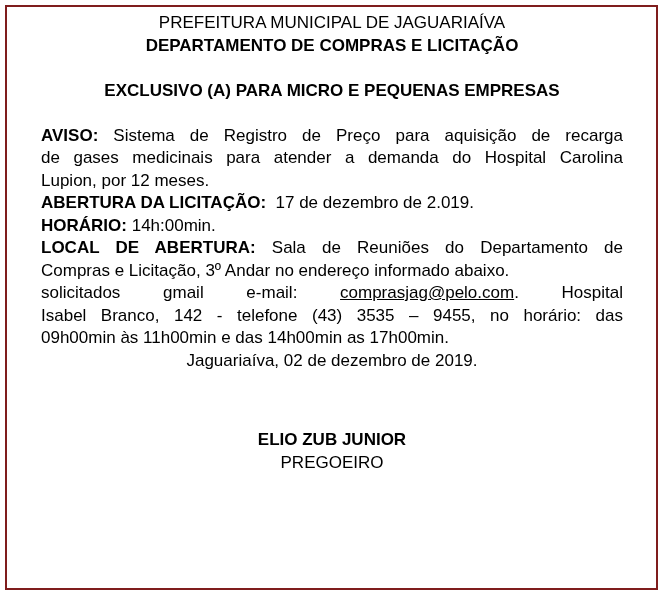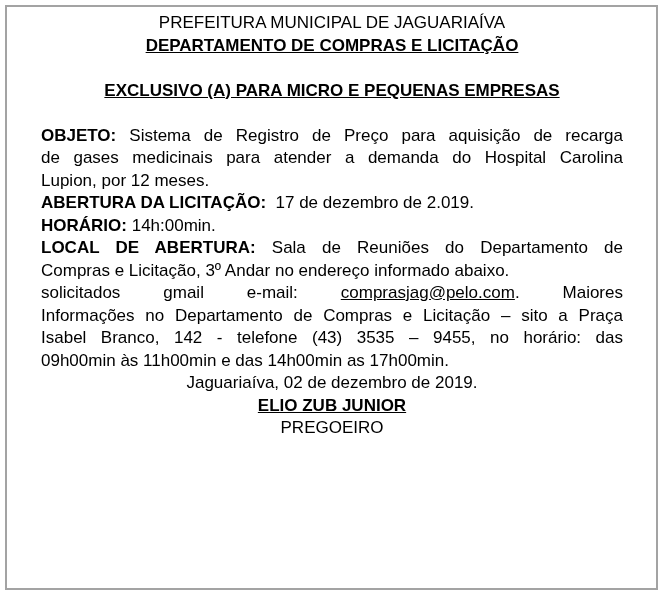--- a/index.html
+++ b/index.html
@@ -10,76 +10,75 @@
   .page {
     width: 663px;
     height: 595px;
     box-sizing: border-box;
     padding: 5px;
     background: #ffffff;
     color: #000000;
     font-family: "Liberation Sans", sans-serif;
   }
   .frame {
-    border: 2px solid #a3a3a3;
+    border: 2px solid #7f1d1d;
     box-sizing: border-box;
     height: 100%;
     padding: 5px 33px 17px 34px;
     overflow: hidden;
   }
   .line {
     font-size: 17px;
     line-height: 22.5px;
   }
   .center { text-align: center; }
-  .bold   { font-weight: 700; text-decoration: underline; }
+  .bold   { font-weight: 700; }
   .just   {
     text-align: justify;
     text-align-last: justify;
   }
   .blank  { height: 22.5px; }
   .email  { text-decoration: underline; }
-  .signature { }
+  .signature { margin-top: 57px; }
   b { font-weight: 700; text-align: center; }
 </style>
 </head>
 <body>
 
 <div class="page">
   <div class="frame">
 
     <div>
       <div class="line center">PREFEITURA MUNICIPAL DE JAGUARIAÍVA</div>
       <div class="line center bold">DEPARTAMENTO DE COMPRAS E LICITAÇÃO</div>
     </div>
 
     <div class="blank"></div>
 
     <div class="line center bold">EXCLUSIVO (A) PARA MICRO E PEQUENAS EMPRESAS</div>
 
     <div class="blank"></div>
 
     <div>
-      <div class="line just"><b>OBJETO:</b><span> Sistema de Registro de Preço para aquisição de recarga</span></div>
+      <div class="line just"><b>AVISO:</b><span> Sistema de Registro de Preço para aquisição de recarga</span></div>
       <div class="line just">de gases medicinais para atender a demanda do Hospital Carolina</div>
       <div class="line">Lupion, por 12 meses.</div>
     </div>
 
     <div class="line"><b>ABERTURA DA LICITAÇÃO:</b><span>&nbsp; 17 de dezembro de 2.019.</span></div>
 
     <div class="line"><b>HORÁRIO:</b><span> 14h:00min.</span></div>
 
     <div>
       <div class="line just"><b>LOCAL DE ABERTURA:</b><span> Sala de Reuniões do Departamento de</span></div>
       <div class="line">Compras e Licitação, 3º Andar no endereço informado abaixo.</div>
     </div>
 
     <div>
-      <div class="line just"><span>solicitados gmail e-mail: </span><span class="email">comprasjag@pelo.com</span><span>. Maiores</span></div>
-      <div class="line just">Informações no Departamento de Compras e Licitação – sito a Praça</div>
+      <div class="line just"><span>solicitados gmail e-mail: </span><span class="email">comprasjag@pelo.com</span><span>. Hospital</span></div>
       <div class="line just">Isabel Branco, 142 - telefone (43) 3535 – 9455, no horário: das</div>
       <div class="line">09h00min às 11h00min e das 14h00min as 17h00min.</div>
     </div>
 
     <div class="line center">Jaguariaíva, 02 de dezembro de 2019.</div>
 
     <div class="signature">
       <div class="line center bold">ELIO ZUB JUNIOR</div>
       <div class="line center">PREGOEIRO</div>
     </div>

